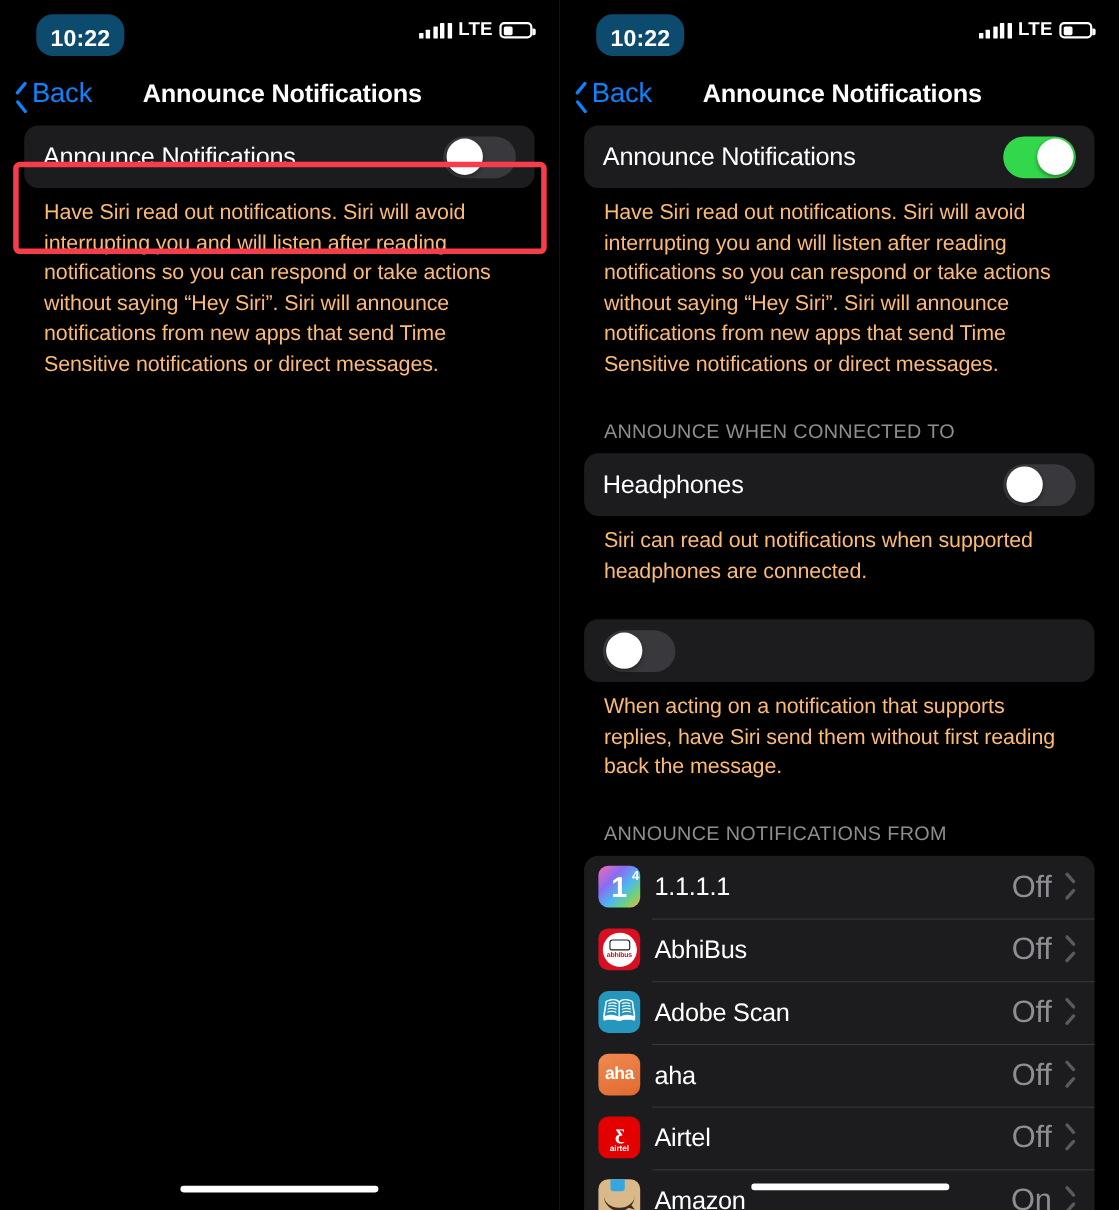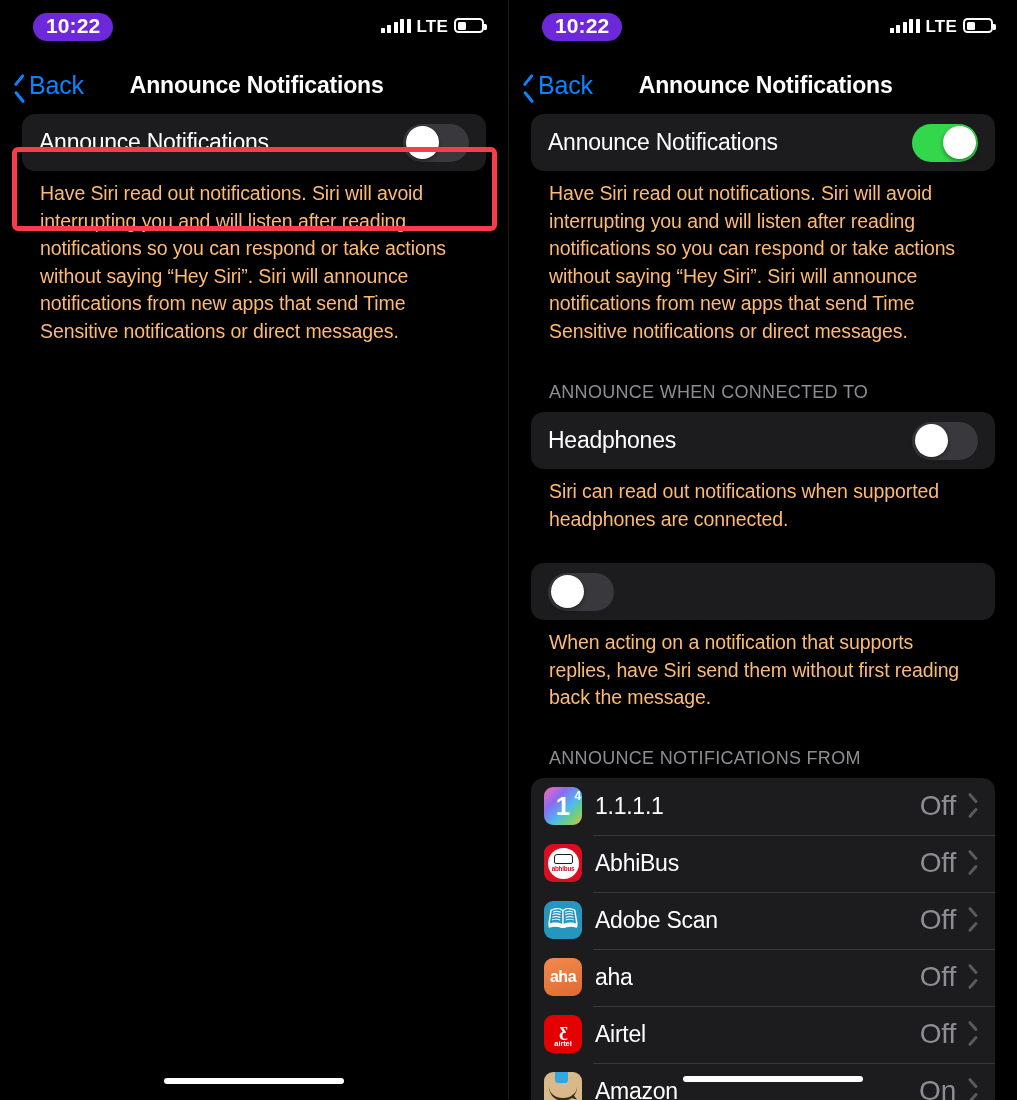--- a/index.html
+++ b/index.html
@@ -14,27 +14,27 @@
   .panel.left  { width:508px; }
   .divider { width:1px; height:1100px; background:#191919; flex:0 0 1px; }
   .panel.right { width:508px; }
 
   
   .statusbar {
     height:56px; position:relative;
   }
   .time-pill {
     position:absolute; left:33px; top:13px;
-    background:#6d28d9; color:#fff;
+    background:#0c4a6e; color:#fff;
     font-size:21px; font-weight:600; letter-spacing:.1px;
-    padding:2px 13px 5px; border-radius:15px; line-height:1;
+    padding:12px 13px 5px; border-radius:15px; line-height:1;
   }
   .status-right {
     position:absolute; right:24px; top:18px;
-    display:flex; align-items:flex-start; gap:6px;
+    display:flex; align-items:flex-end; gap:6px;
   }
   .signal { display:flex; align-items:flex-end; gap:2.5px; height:15px; }
   .signal i { display:block; width:4px; background:#fff; border-radius:.5px; }
   .signal i:nth-child(1){ height:5px; }
   .signal i:nth-child(2){ height:8px; }
   .signal i:nth-child(3){ height:11px; }
   .signal i:nth-child(4){ height:14px; }
   .signal i:nth-child(5){ height:14px; }
   .lte { color:#fff; font-size:17px; font-weight:600; letter-spacing:.2px; line-height:1; }
   .battery { position:relative; width:30px; height:15px;

